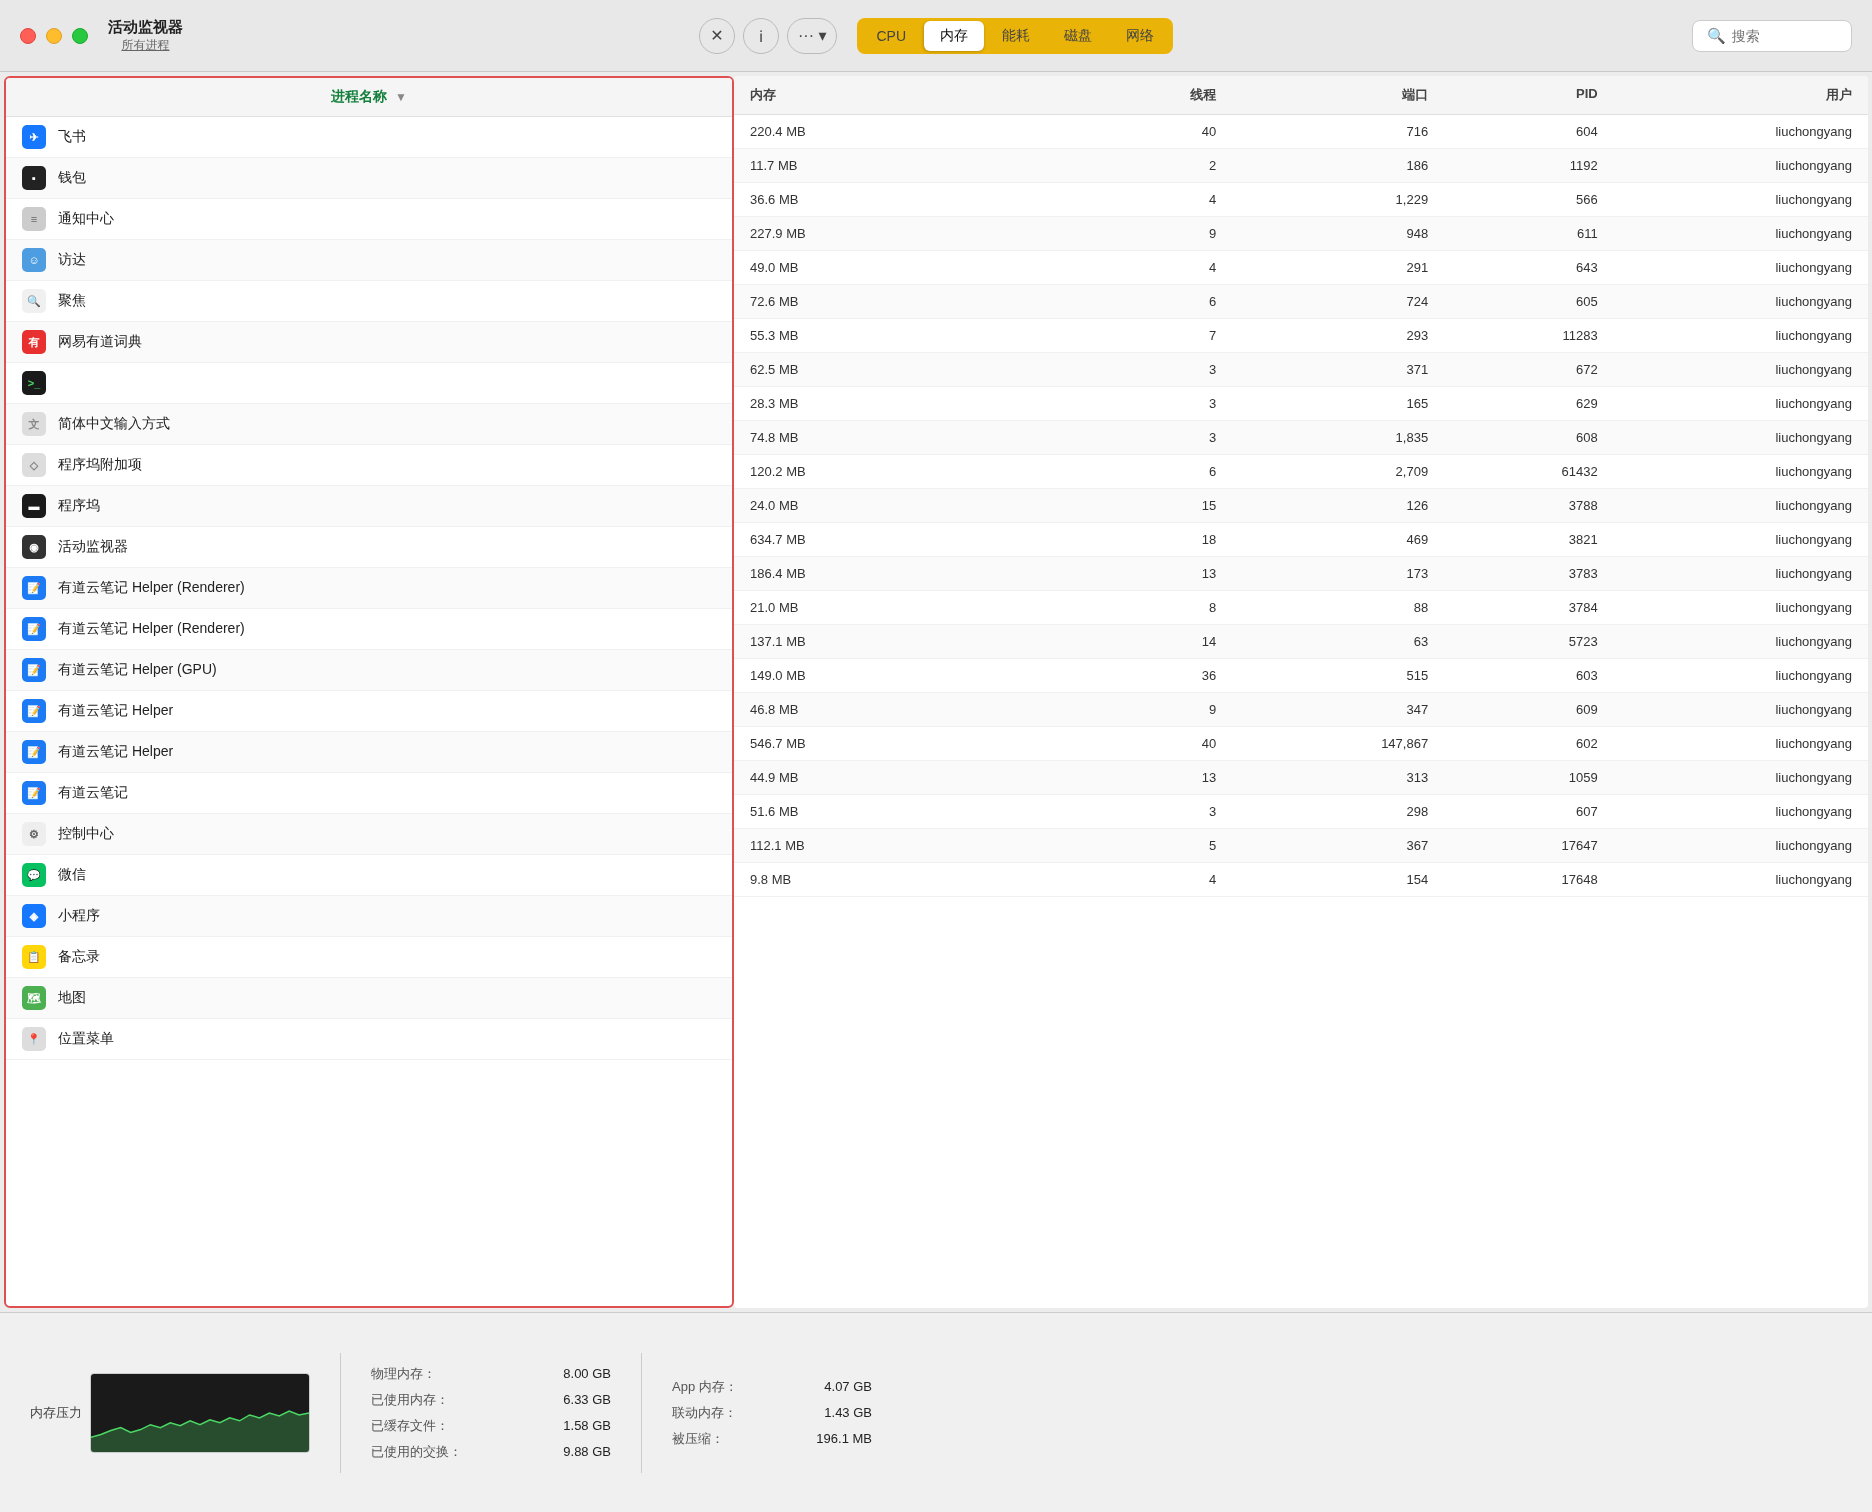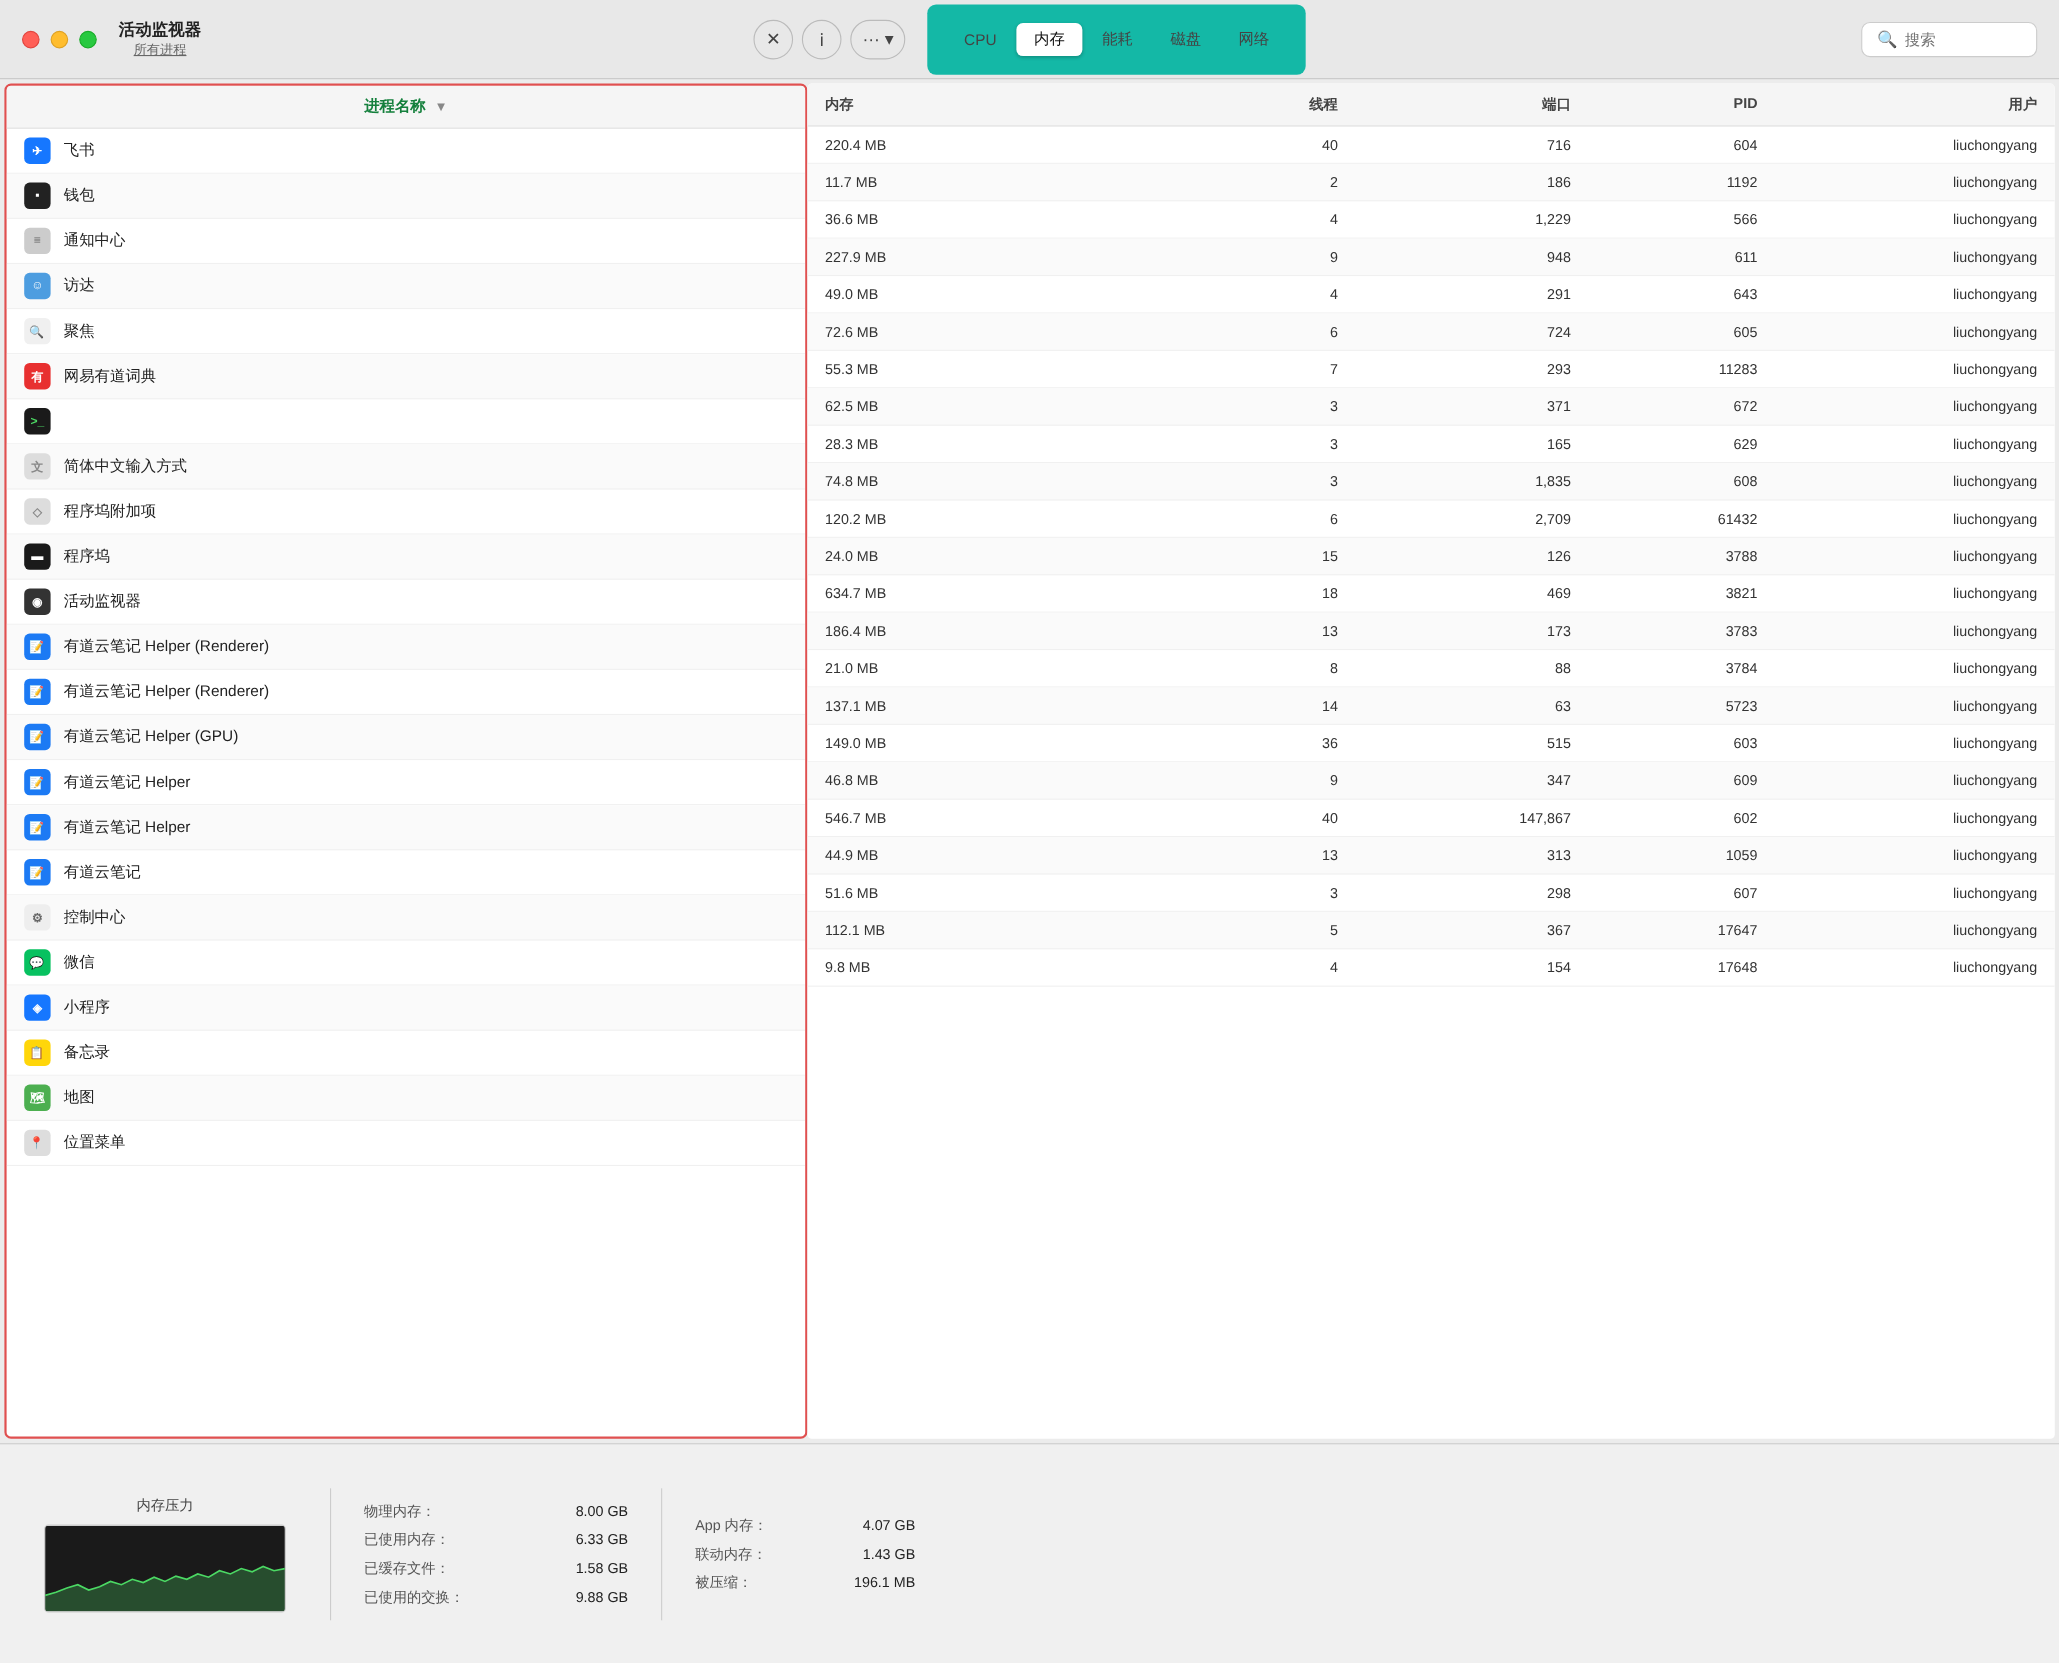--- a/index.html
+++ b/index.html
@@ -73,23 +73,23 @@
       align-items: center;
       justify-content: center;
       cursor: pointer;
       font-size: 16px;
       color: #444;
     }
 
     .tab-group {
       display: flex;
       align-items: center;
-      background: #14b8a6;
+      background: #eab308;
       border-radius: 8px;
-      padding: 17px;
+      padding: 3px;
       gap: 2px;
       margin-left: 12px;
     }
     .tab-item {
       padding: 6px 16px;
       border-radius: 6px;
       font-size: 14px;
       font-weight: 500;
       cursor: pointer;
       color: #444;
@@ -240,21 +240,21 @@
       background: #f0f0f0;
       border-top: 1px solid #ccc;
       display: flex;
       align-items: center;
       padding: 16px 30px;
       gap: 30px;
     }
 
     .memory-pressure {
       display: flex;
-      flex-direction: column;
+      flex-direction: row;
       align-items: center;
       gap: 8px;
       min-width: 240px;
     }
     .memory-pressure-title {
       font-size: 13px;
       color: #444;
       font-weight: 500;
     }
     .pressure-chart {

